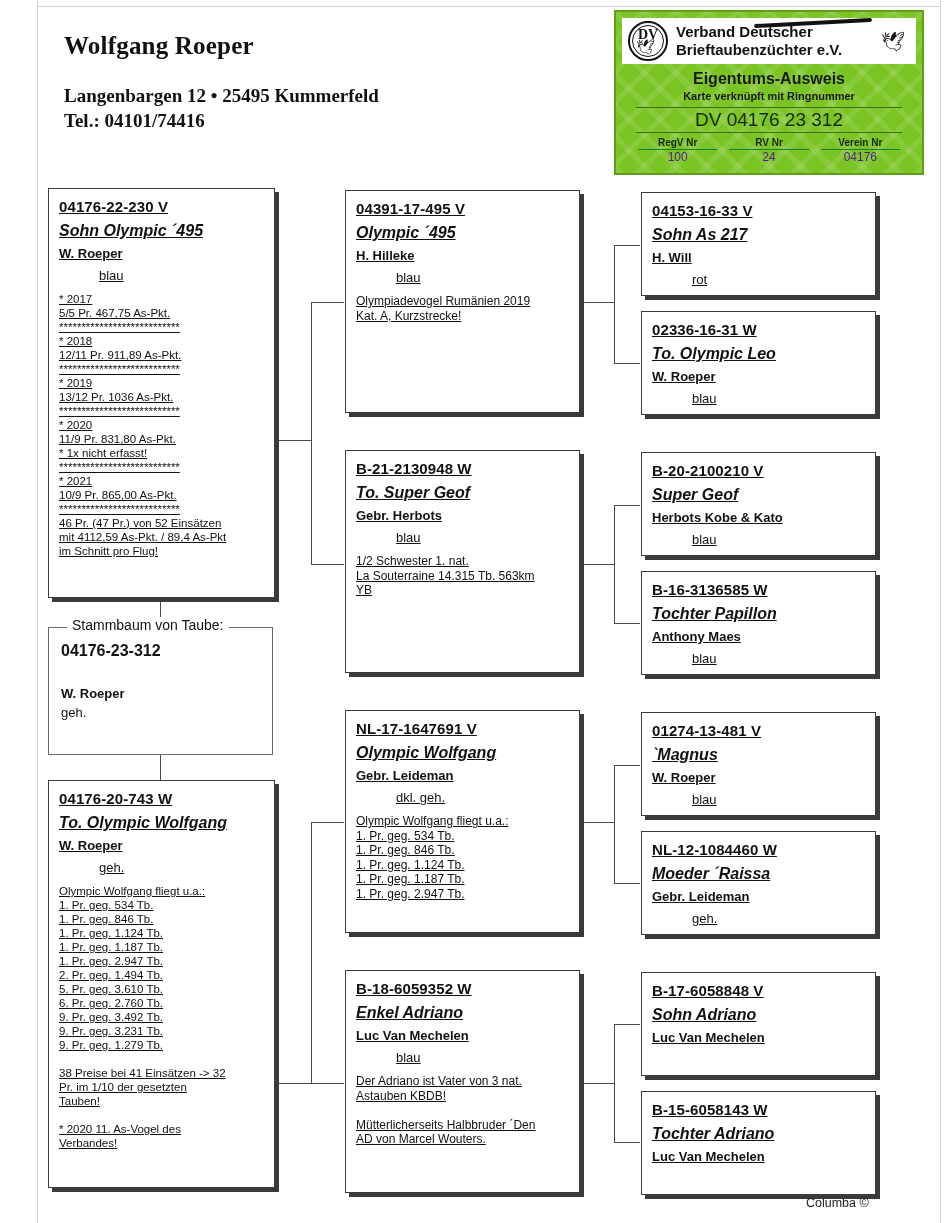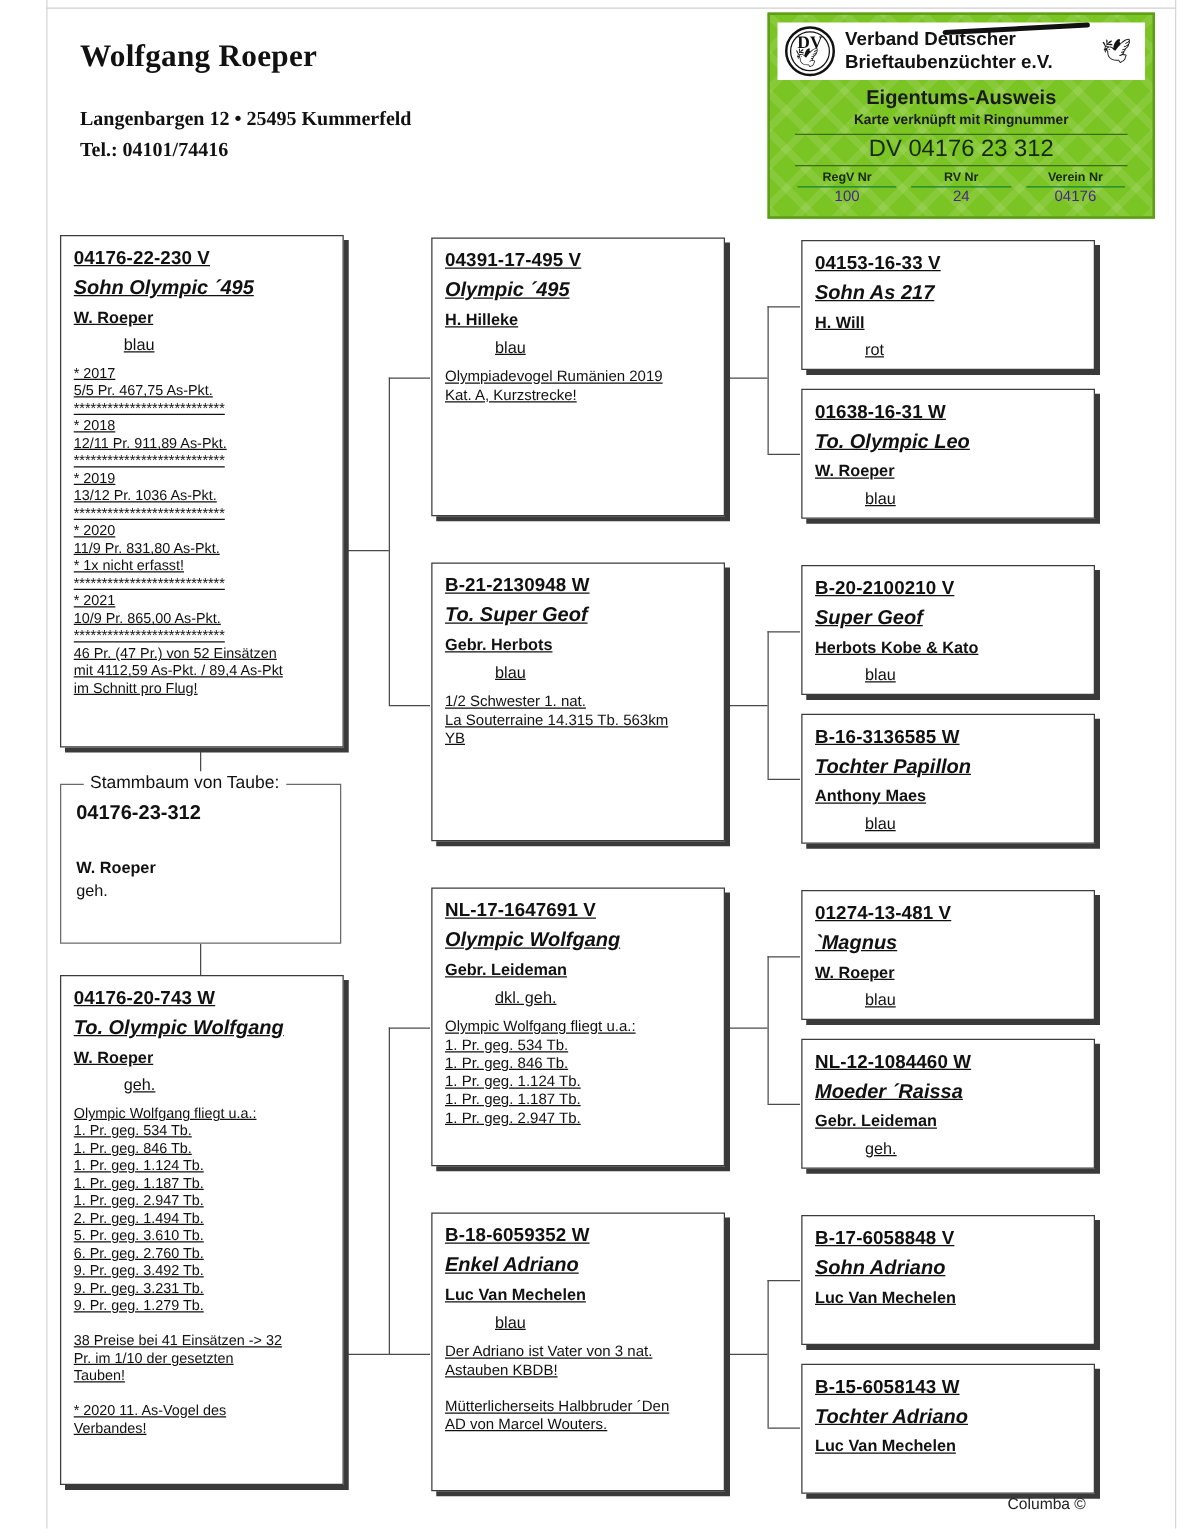--- a/index.html
+++ b/index.html
@@ -21,21 +21,21 @@
   
   .hdr { position:absolute; }
   #owner-name {
     left:64px; top:32px;
     font-family: "Liberation Serif", serif;
     font-weight: bold; font-size: 25px; letter-spacing:.2px;
   }
   #owner-address {
     left:64px; top:83px;
     font-family:"Liberation Serif", serif;
-    font-weight:bold; font-size:16px; line-height:25px;
+    font-weight:bold; font-size:19px; line-height:25px;
     white-space: pre-line;
   }
 
   
   #ownership-card {
     position:absolute; left:614px; top:10px; width:310px; height:165px;
     background:#7ac423;
     border:2px solid #5f9e18;
     box-sizing:border-box;
     padding:6px;
@@ -305,21 +305,21 @@
 </div>
 
 <div class="pbox" style="left:641px; top:192px; width:235px; height:104px;">
   <div class="pb-ring">04153-16-33 V</div>
   <div class="pb-name">Sohn As 217</div>
   <div class="pb-breeder">H. Will</div>
   <div class="pb-color">rot</div>
 </div>
 
 <div class="pbox" style="left:641px; top:311px; width:235px; height:104px;">
-  <div class="pb-ring">01638-16-31 W</div>
+  <div class="pb-ring">02336-16-31 W</div>
   <div class="pb-name">To. Olympic Leo</div>
   <div class="pb-breeder">W. Roeper</div>
   <div class="pb-color">blau</div>
 </div>
 
 <div class="pbox" style="left:641px; top:452px; width:235px; height:104px;">
   <div class="pb-ring">B-20-2100210 V</div>
   <div class="pb-name">Super Geof</div>
   <div class="pb-breeder">Herbots Kobe &amp; Kato</div>
   <div class="pb-color">blau</div>

